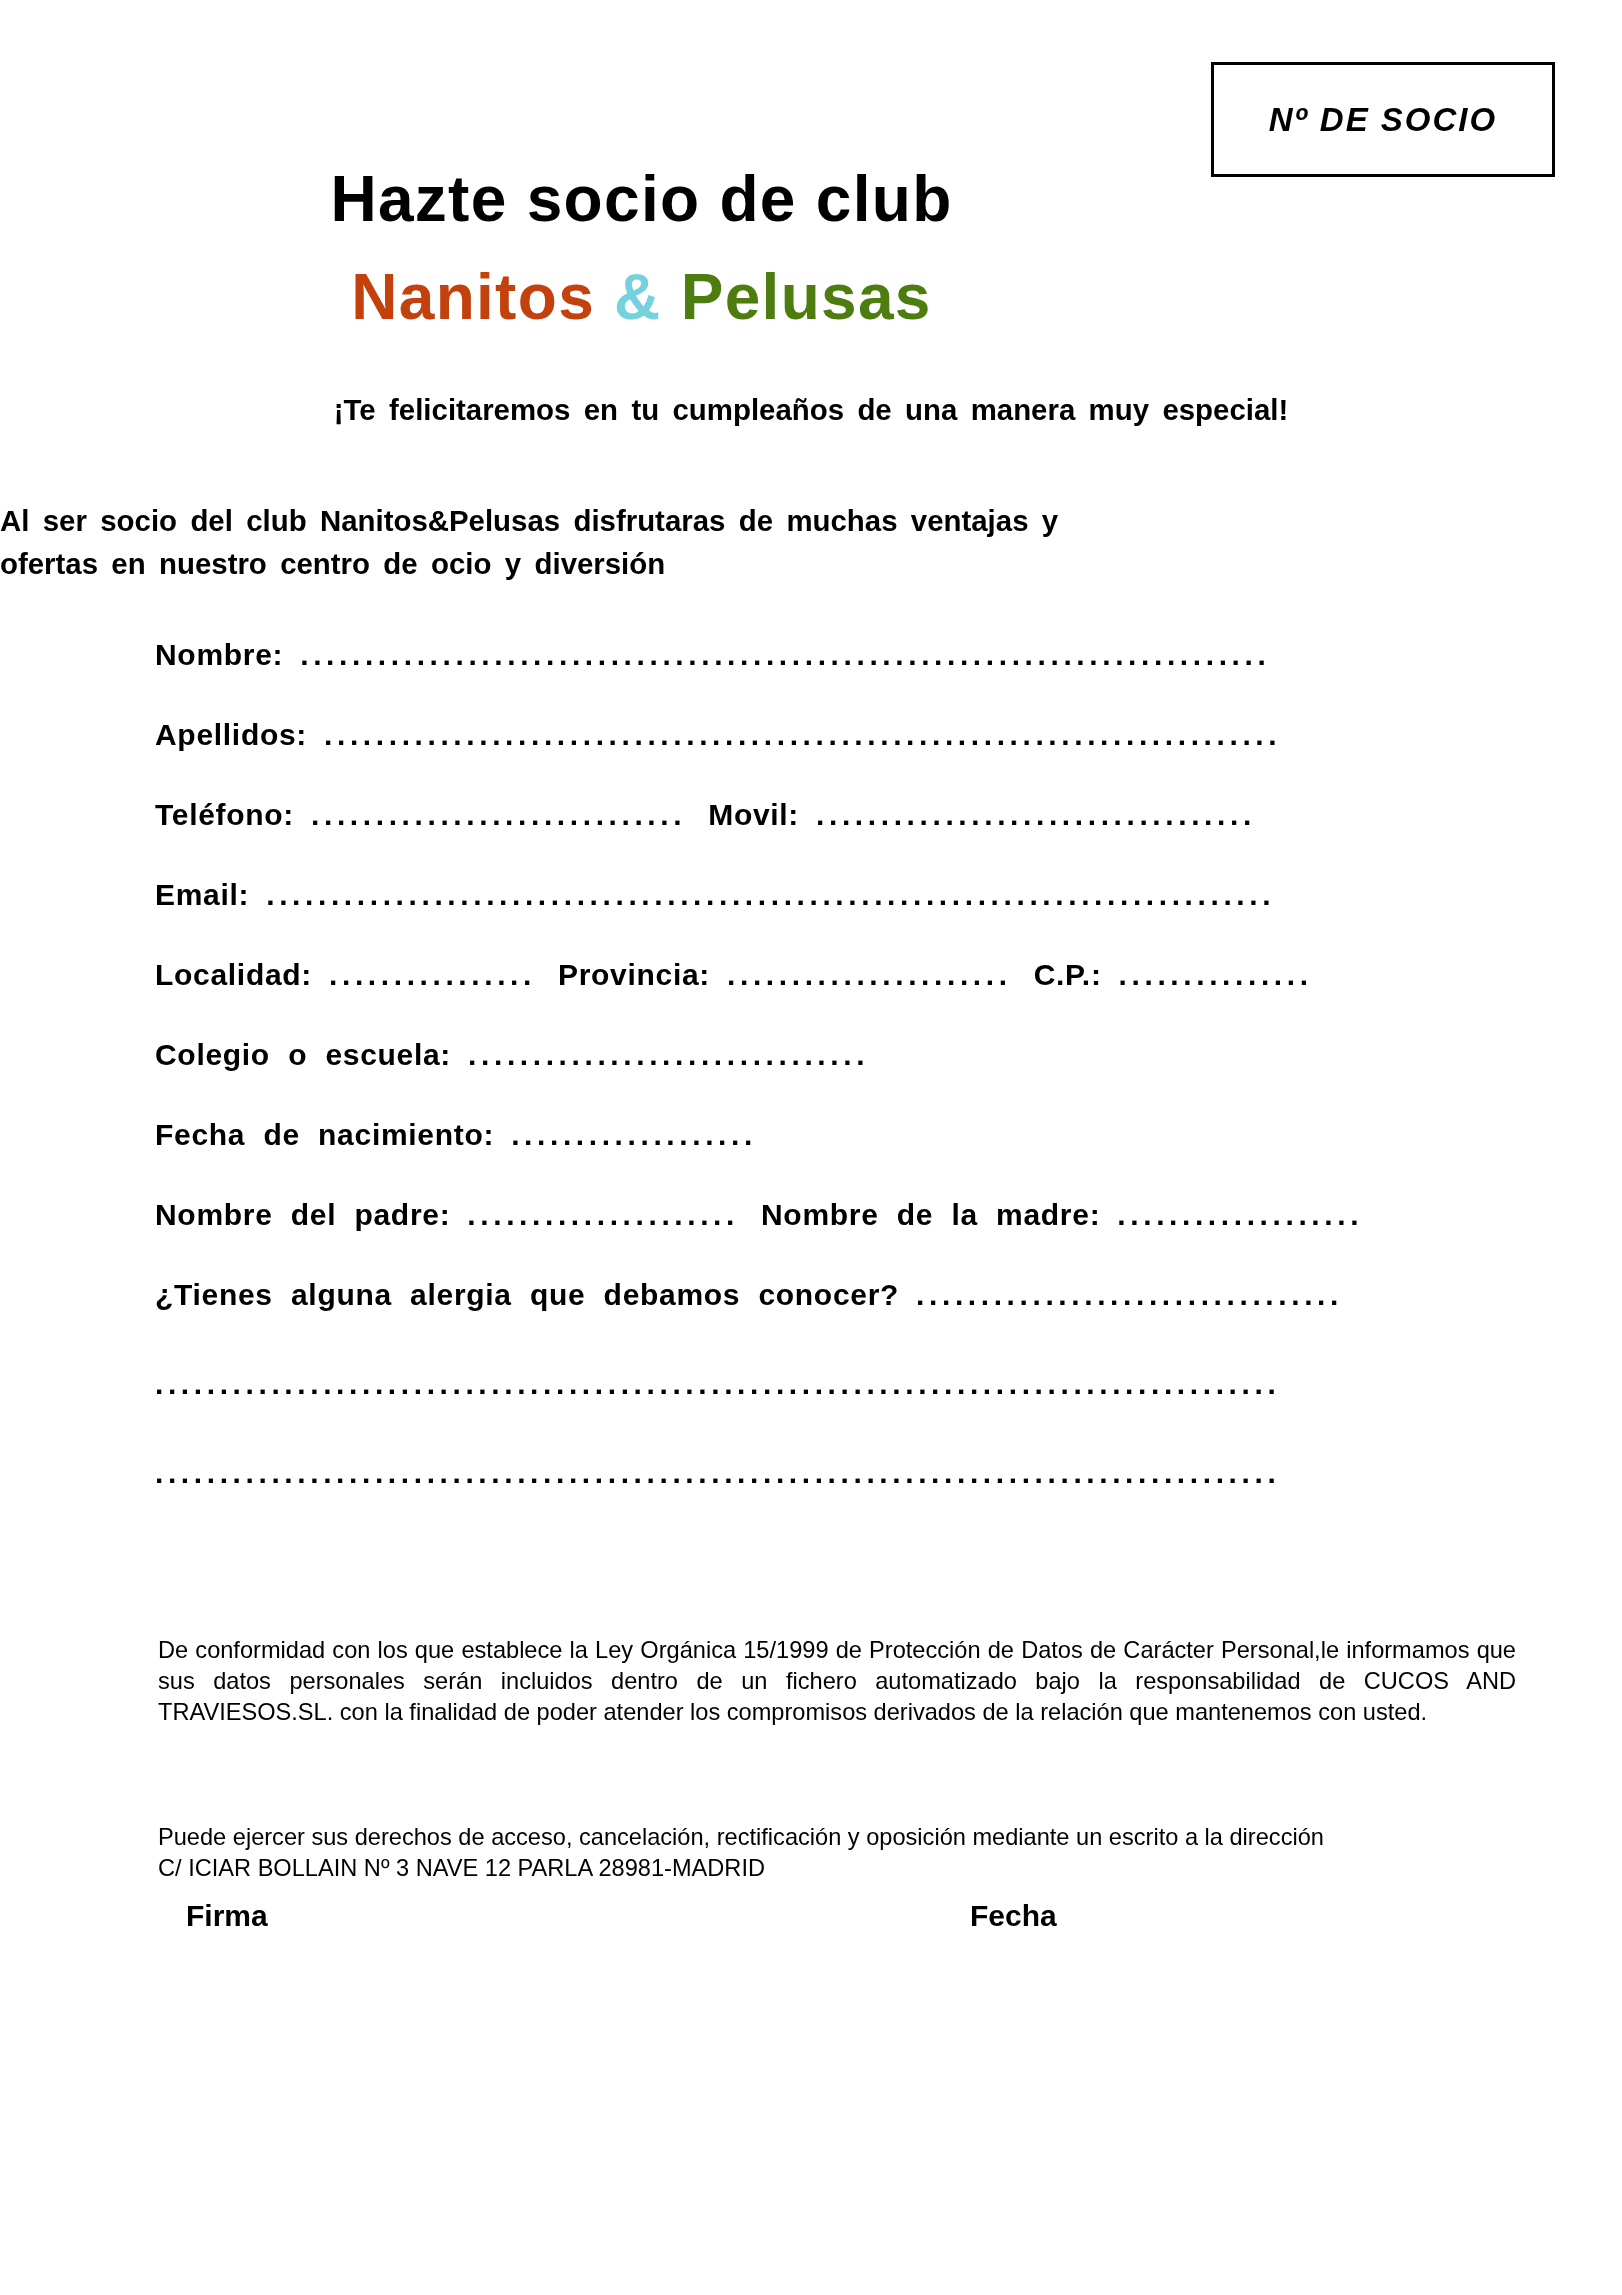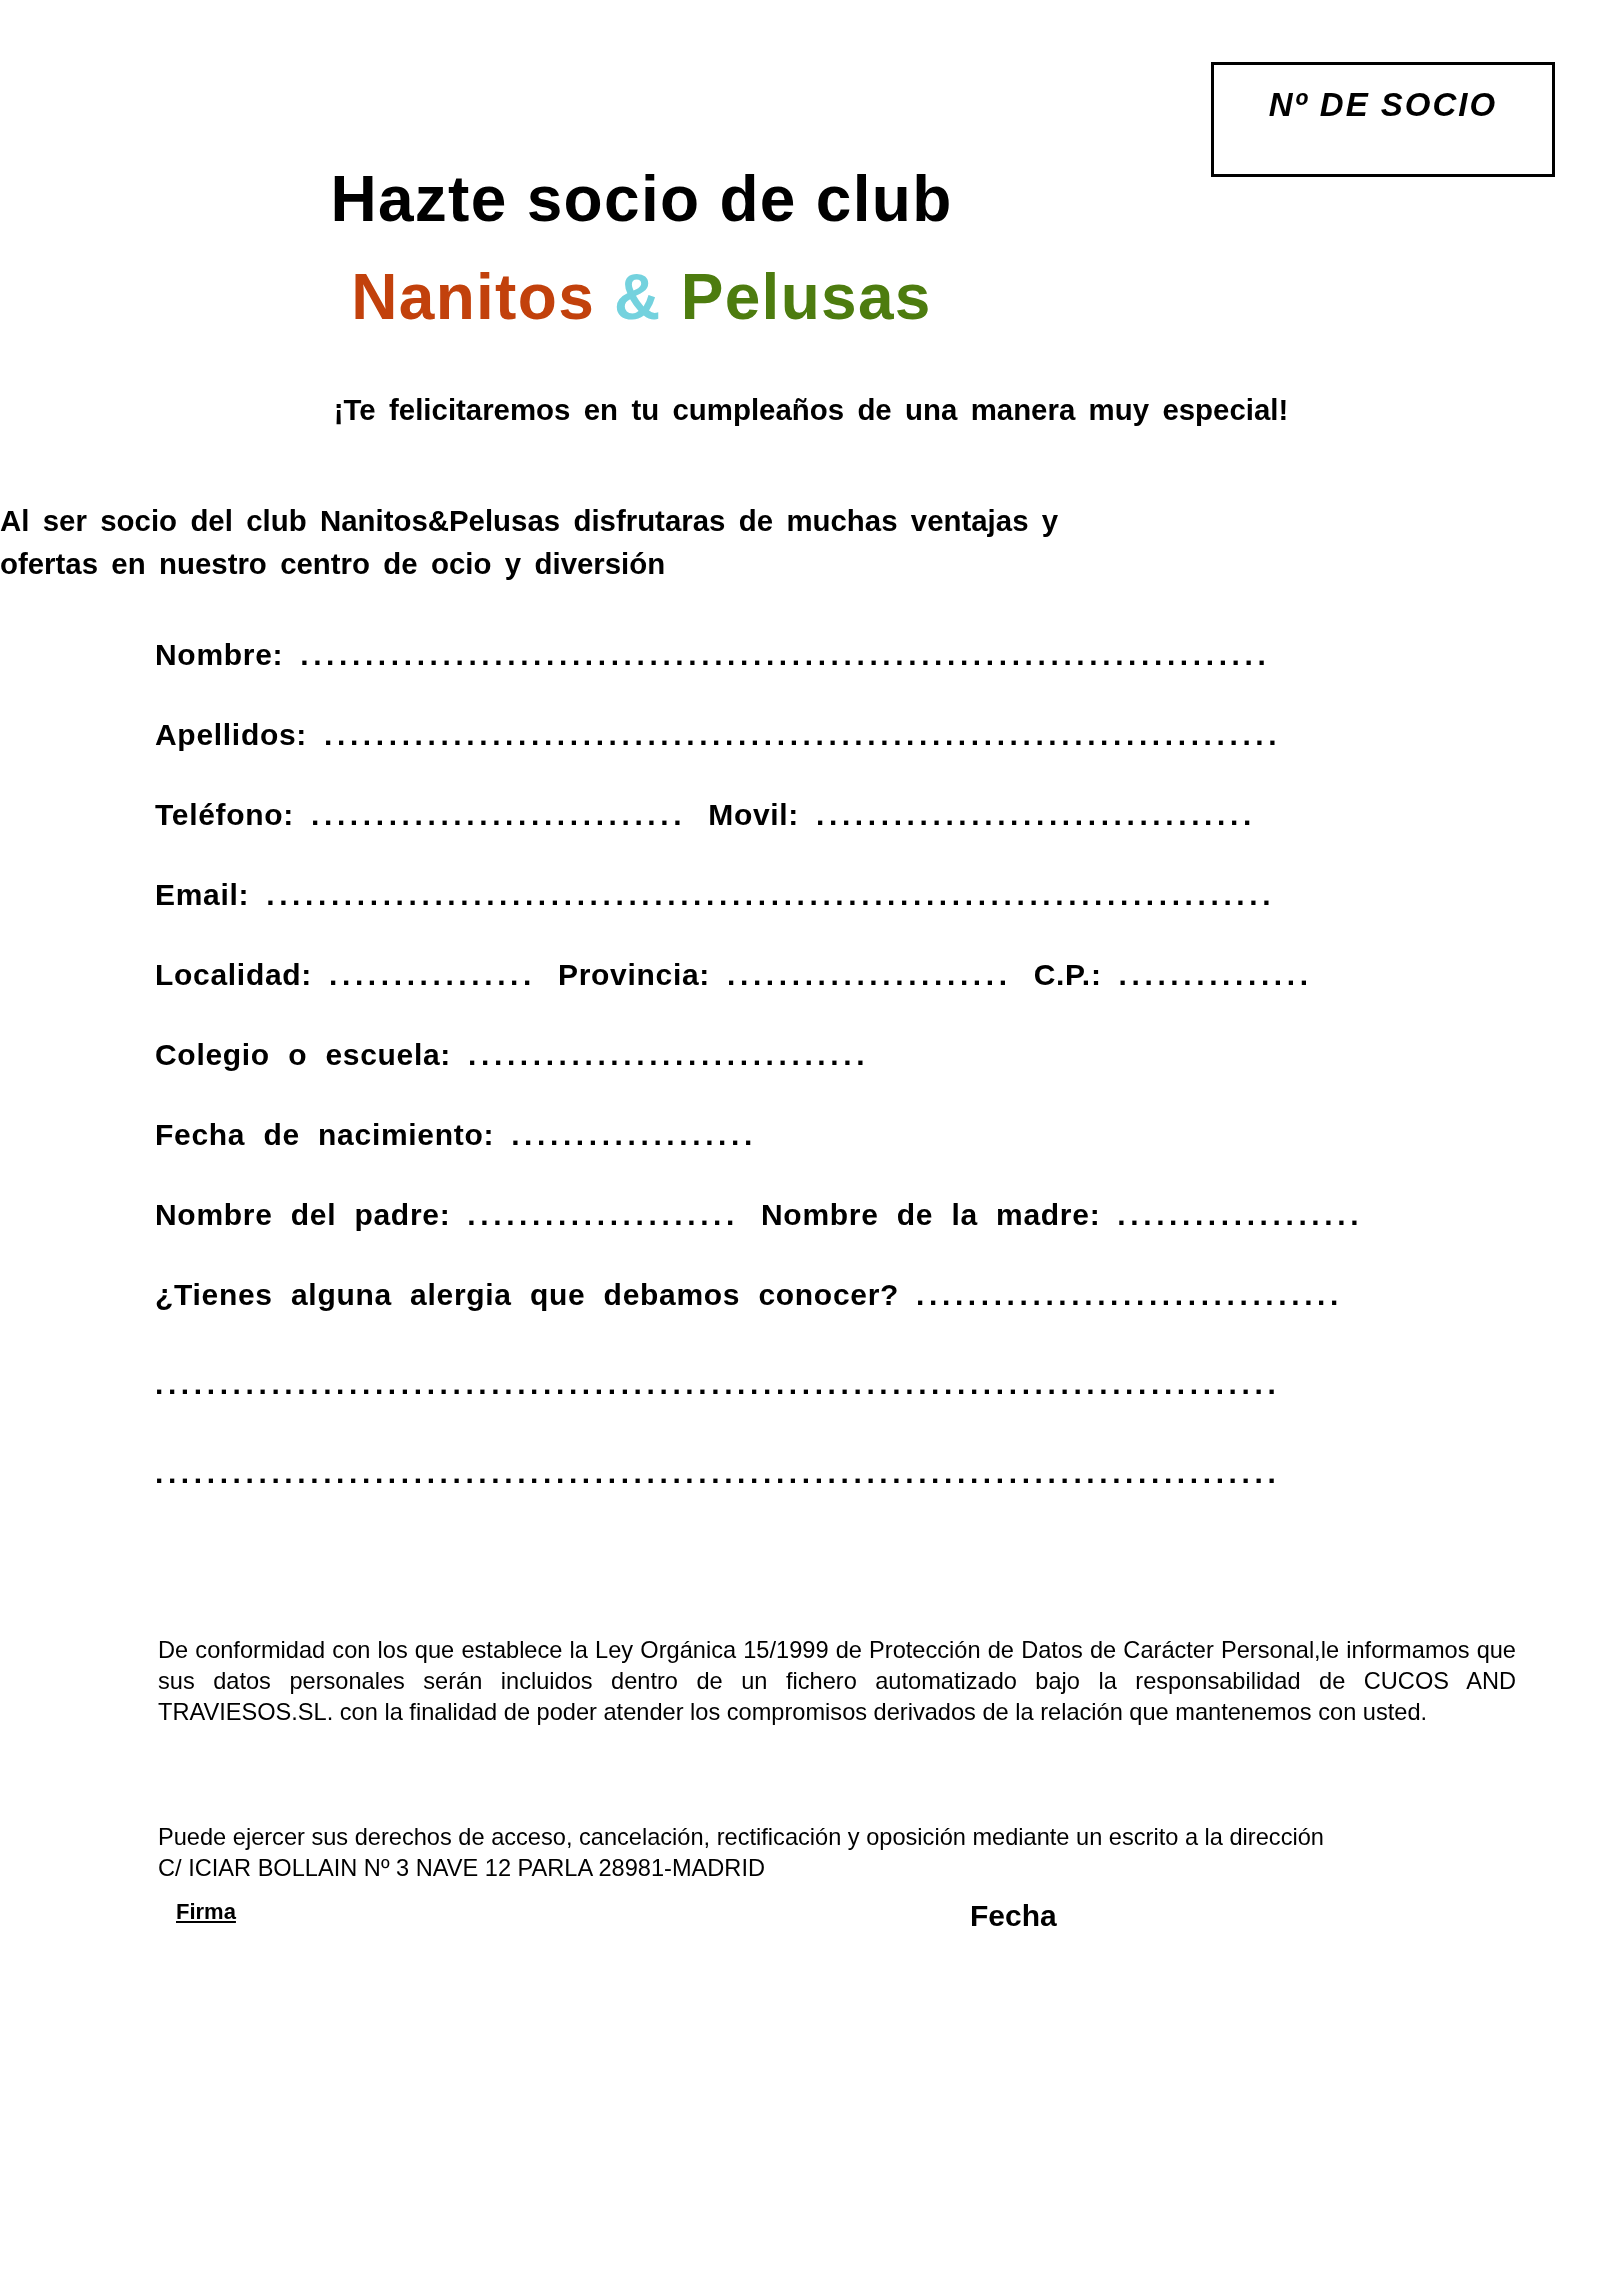--- a/index.html
+++ b/index.html
@@ -16,21 +16,21 @@
   
   .member-box {
     position: absolute;
     left: 1211px;
     top: 62px;
     width: 344px;
     height: 115px;
     border: 3.3px solid #000;
     box-sizing: border-box;
     text-align: center;
-    padding-top: 21px;
+    padding-top: 36px;
     font-size: 33px;
     font-weight: 700;
     font-style: italic;
     letter-spacing: 2px;
   }
 
   
   .title1 {
     position: absolute;
     top: 162px; left: 0; width: 1283px;
@@ -103,21 +103,21 @@
   .legal2 {
     position: absolute;
     top: 1794px; left: 158px; width: 1358px;
     font-size: 23.6px;
     font-weight: 400;
     line-height: 31px;
     margin-top: 28px;
   }
 
   
-  .firma { position: absolute; left: 176px;  top: 1899px; font-size: 22px; font-weight: 700; text-decoration: underline; }
+  .firma { position: absolute; left: 186px;  top: 1899px; font-size: 30px; font-weight: 700; }
   .fecha { position: absolute; left: 970px; top: 1899px; font-size: 30px; font-weight: 700; }
 </style>
 </head>
 <body>
 
 <div class="page">
 
   <div class="member-box">
     <span>Nº DE SOCIO</span>
   </div>

